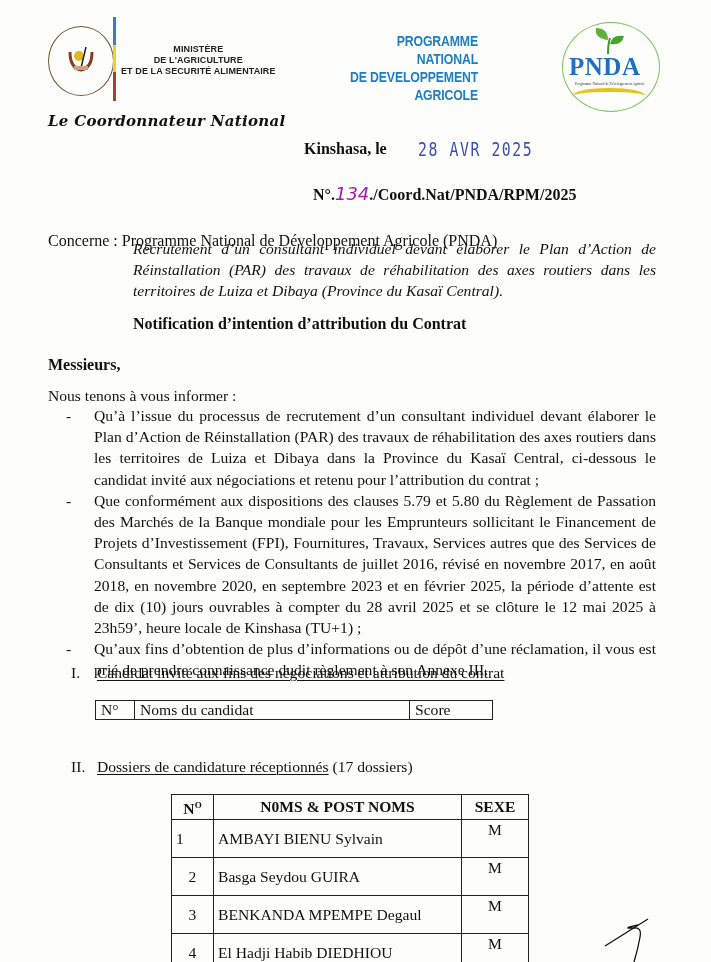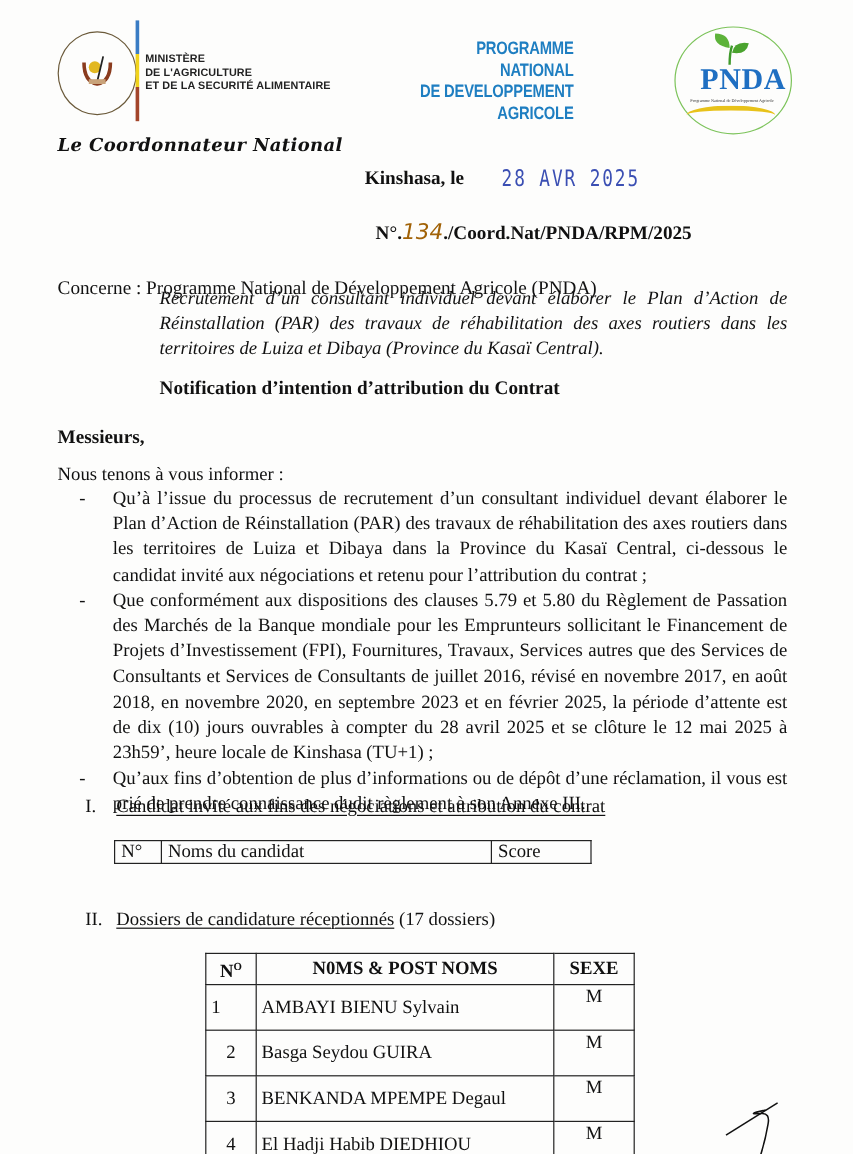--- a/index.html
+++ b/index.html
@@ -7,32 +7,32 @@
     width:711px; height:962px; overflow:hidden; position:relative;
     background:#fdfdfc; color:#111;
     font-family: "Liberation Serif", serif;
   }
   .abs { position:absolute; }
   
   .seal { left:48px; top:26px; width:64px; height:68px; border:1.5px solid #6b5a3a; border-radius:50%; }
   .seal-inner { left:66px; top:44px; width:30px; height:30px; }
   .flag { left:113px; top:17px; width:3px; height:84px;
           background:linear-gradient(#3a7cc4 0 33%, #f1d31c 33% 66%, #a3452a 66% 100%); }
-  .ministry { left:121px; top:44px; font-family:"Liberation Sans", sans-serif; font-weight:bold; font-size:9px; line-height:11px; color:#222; letter-spacing:0.1px; }
+  .ministry { left:121px; top:44px; font-family:"Liberation Sans", sans-serif; font-weight:bold; font-size:9px; line-height:11px; color:#222; letter-spacing:0.1px;text-align:center; }
   .coord { left:48px; top:112px; font-family:"DejaVu Serif", serif; font-style:italic; font-weight:bold; font-size:15px; color:#111; letter-spacing:0.3px; }
   .pnd-title { left:318px; top:32px; width:160px; text-align:right; font-family:"Liberation Sans", sans-serif; font-weight:bold; font-size:15px; line-height:18px; color:#1e7ec1; transform:scaleX(0.82); transform-origin:right top; letter-spacing:-0.2px; }
   .logo { left:562px; top:22px; width:96px; height:88px; border:1.5px solid #7cc35a; border-radius:50%; }
-  .logo-text { left:569px; top:53px; width:86px; text-align:right; font-family:"Liberation Serif", serif; font-weight:bold; font-size:25px; color:#1f6fc2; letter-spacing:0.5px; }
+  .logo-text { left:569px; top:53px; width:86px; text-align:left; font-family:"Liberation Serif", serif; font-weight:bold; font-size:25px; color:#1f6fc2; letter-spacing:0.5px; }
   .logo-sub { left:566px; top:82px; width:88px; text-align:center; font-size:3.5px; color:#333; }
   .logo-swoosh { left:572px; top:88px; width:74px; height:12px; border-top:4px solid #e8c21a; border-radius:50% 50% 0 0; }
 
   .place { left:304px; top:140px; font-weight:bold; font-size:16px; }
   .stamp-date { left:418px; top:138px; font-family:"DejaVu Sans Mono", monospace; font-size:19px; color:#3b4fb3; letter-spacing:2px; transform:scaleX(0.78); transform-origin:left top; }
   .ref { left:313px; top:183px; font-weight:bold; font-size:16px; }
-  .ref-num { font-family:"DejaVu Sans", sans-serif; font-style:italic; font-weight:normal; color:#a16207; font-size:18px; }
+  .ref-num { font-family:"DejaVu Sans", sans-serif; font-style:italic; font-weight:normal; color:#a21caf; font-size:18px; }
 
   .txt { font-size:15.6px; line-height:21.2px; }
   .concerne { left:48px; top:232px; font-weight:normal; font-size:16px; }
   .concerne-body { left:133px; top:238px; width:523px; text-align:justify;font-style:italic; }
   .notif { left:133px; top:315px; font-weight:bold; font-size:16px; }
   .greet { left:48px; top:356px; font-weight:bold; font-size:16px; }
   .intro { left:48px; top:385px; }
   .bullets { left:48px; top:405px; width:608px; margin:0; padding:0; list-style:none; }
   .bullets li { position:relative; padding-left:46px; text-align:justify; }
   .bullets li .dash { position:absolute; left:18px; top:0; }

